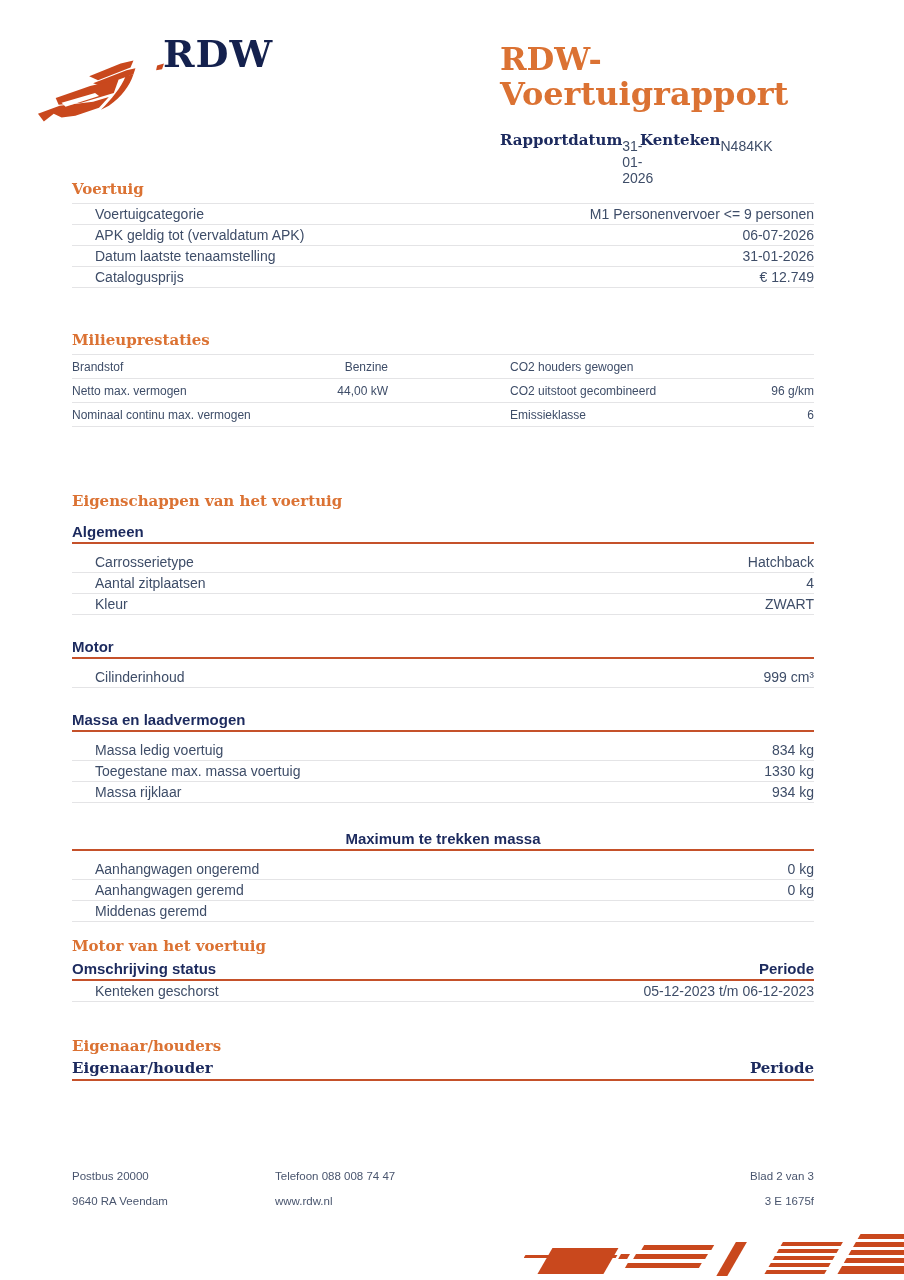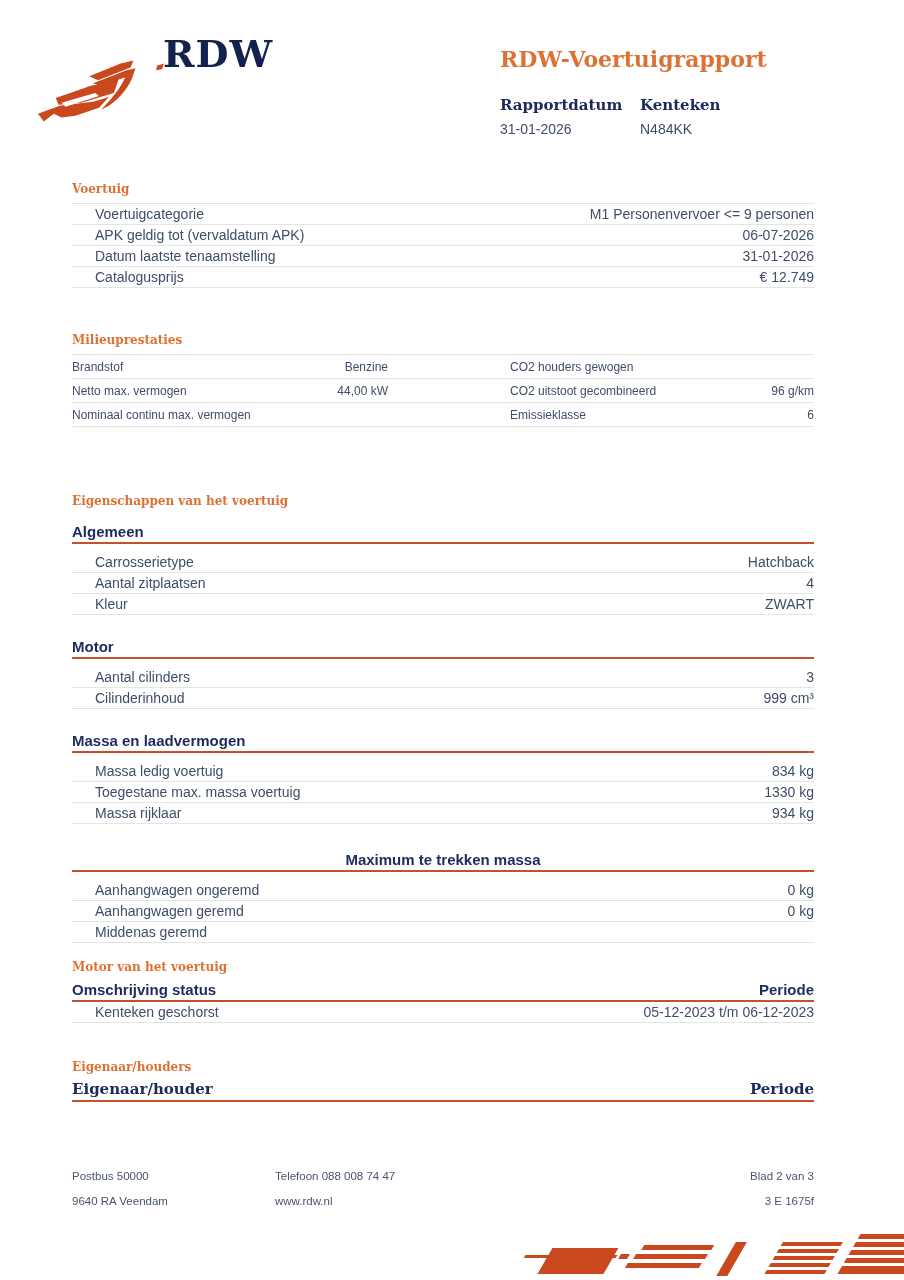--- a/index.html
+++ b/index.html
@@ -24,34 +24,34 @@
   
   .logo-feather{position:absolute;left:36px;top:52px;width:128px;height:80px;}
   .wordmark{
     position:absolute;left:163px;top:34px;
     font-family:"DejaVu Serif",serif;font-weight:bold;
     font-size:38px;line-height:40px;color:#14214E;letter-spacing:1px;
   }
   .title-block{position:absolute;left:500px;top:42px;width:340px;}
   .doc-title{
     font-family:"DejaVu Serif",serif;font-weight:bold;
-    font-size:22px;line-height:35px;color:var(--accent-orange);
+    font-size:32px;line-height:35px;color:var(--accent-orange);
   }
   .meta{display:flex;margin-top:19px;}
-  .meta-col{width:140px;display:flex;flex-direction:column;}
+  .meta-col{width:140px;display:flex;flex-direction:row;}
   .meta-label{
     font-family:"DejaVu Serif",serif;font-weight:bold;
     font-size:15px;color:var(--navy);
   }
   .meta-value{font-size:14px;color:var(--body-text);margin-top:7px;}
   
   .content{position:absolute;left:72px;top:0;width:742px;}
   .section-title{
     font-family:"DejaVu Serif",serif;font-weight:bold;
-    font-size:12px;line-height:15px;color:var(--accent-orange);
+    font-size:15px;line-height:15px;color:var(--accent-orange);
     margin:0 0 6px 0;
   }
   .sec-voertuig{margin-top:182px;}
   .sec-milieu{margin-top:45px;}
   .sec-eigenschappen{margin-top:67px;}
   .sec-status{margin-top:17px;}
   .sec-eigenaar{margin-top:37px;}
   .table{width:100%;}
   .table.topline{border-top:1px solid var(--separator);}
   .row{
@@ -197,24 +197,20 @@
           </div>
         </div>
       </div>
 
       <div class="subsection">
         <div class="subhead sub-motor">
           <span>Motor</span>
         </div>
         <div class="table">
           <div class="row">
-            <span class="lbl">Aantal cilinders</span>
-            <span class="val">3</span>
-          </div>
-          <div class="row">
             <span class="lbl">Cilinderinhoud</span>
             <span class="val">999 cm³</span>
           </div>
         </div>
       </div>
 
       <div class="subsection">
         <div class="subhead sub-massa">
           <span>Massa en laadvermogen</span>
         </div>
@@ -273,21 +269,21 @@
       <h2 class="section-title">Eigenaar/houders</h2>
       <div class="subhead serif colhead-gap">
         <span>Eigenaar/houder</span>
         <span>Periode</span>
       </div>
     </section>
   </main>
 
   <footer class="footer">
     <div>
-      <div class="f-line">Postbus 50000</div>
+      <div class="f-line">Postbus 20000</div>
       <div class="f-line">9640 RA Veendam</div>
     </div>
     <div>
       <div class="f-line">Telefoon 088 008 74 47</div>
       <div class="f-line">www.rdw.nl</div>
     </div>
     <div class="f-right">
       <div class="f-line">Blad 2 van 3</div>
       <div class="f-line">3 E 1675f</div>
     </div>

